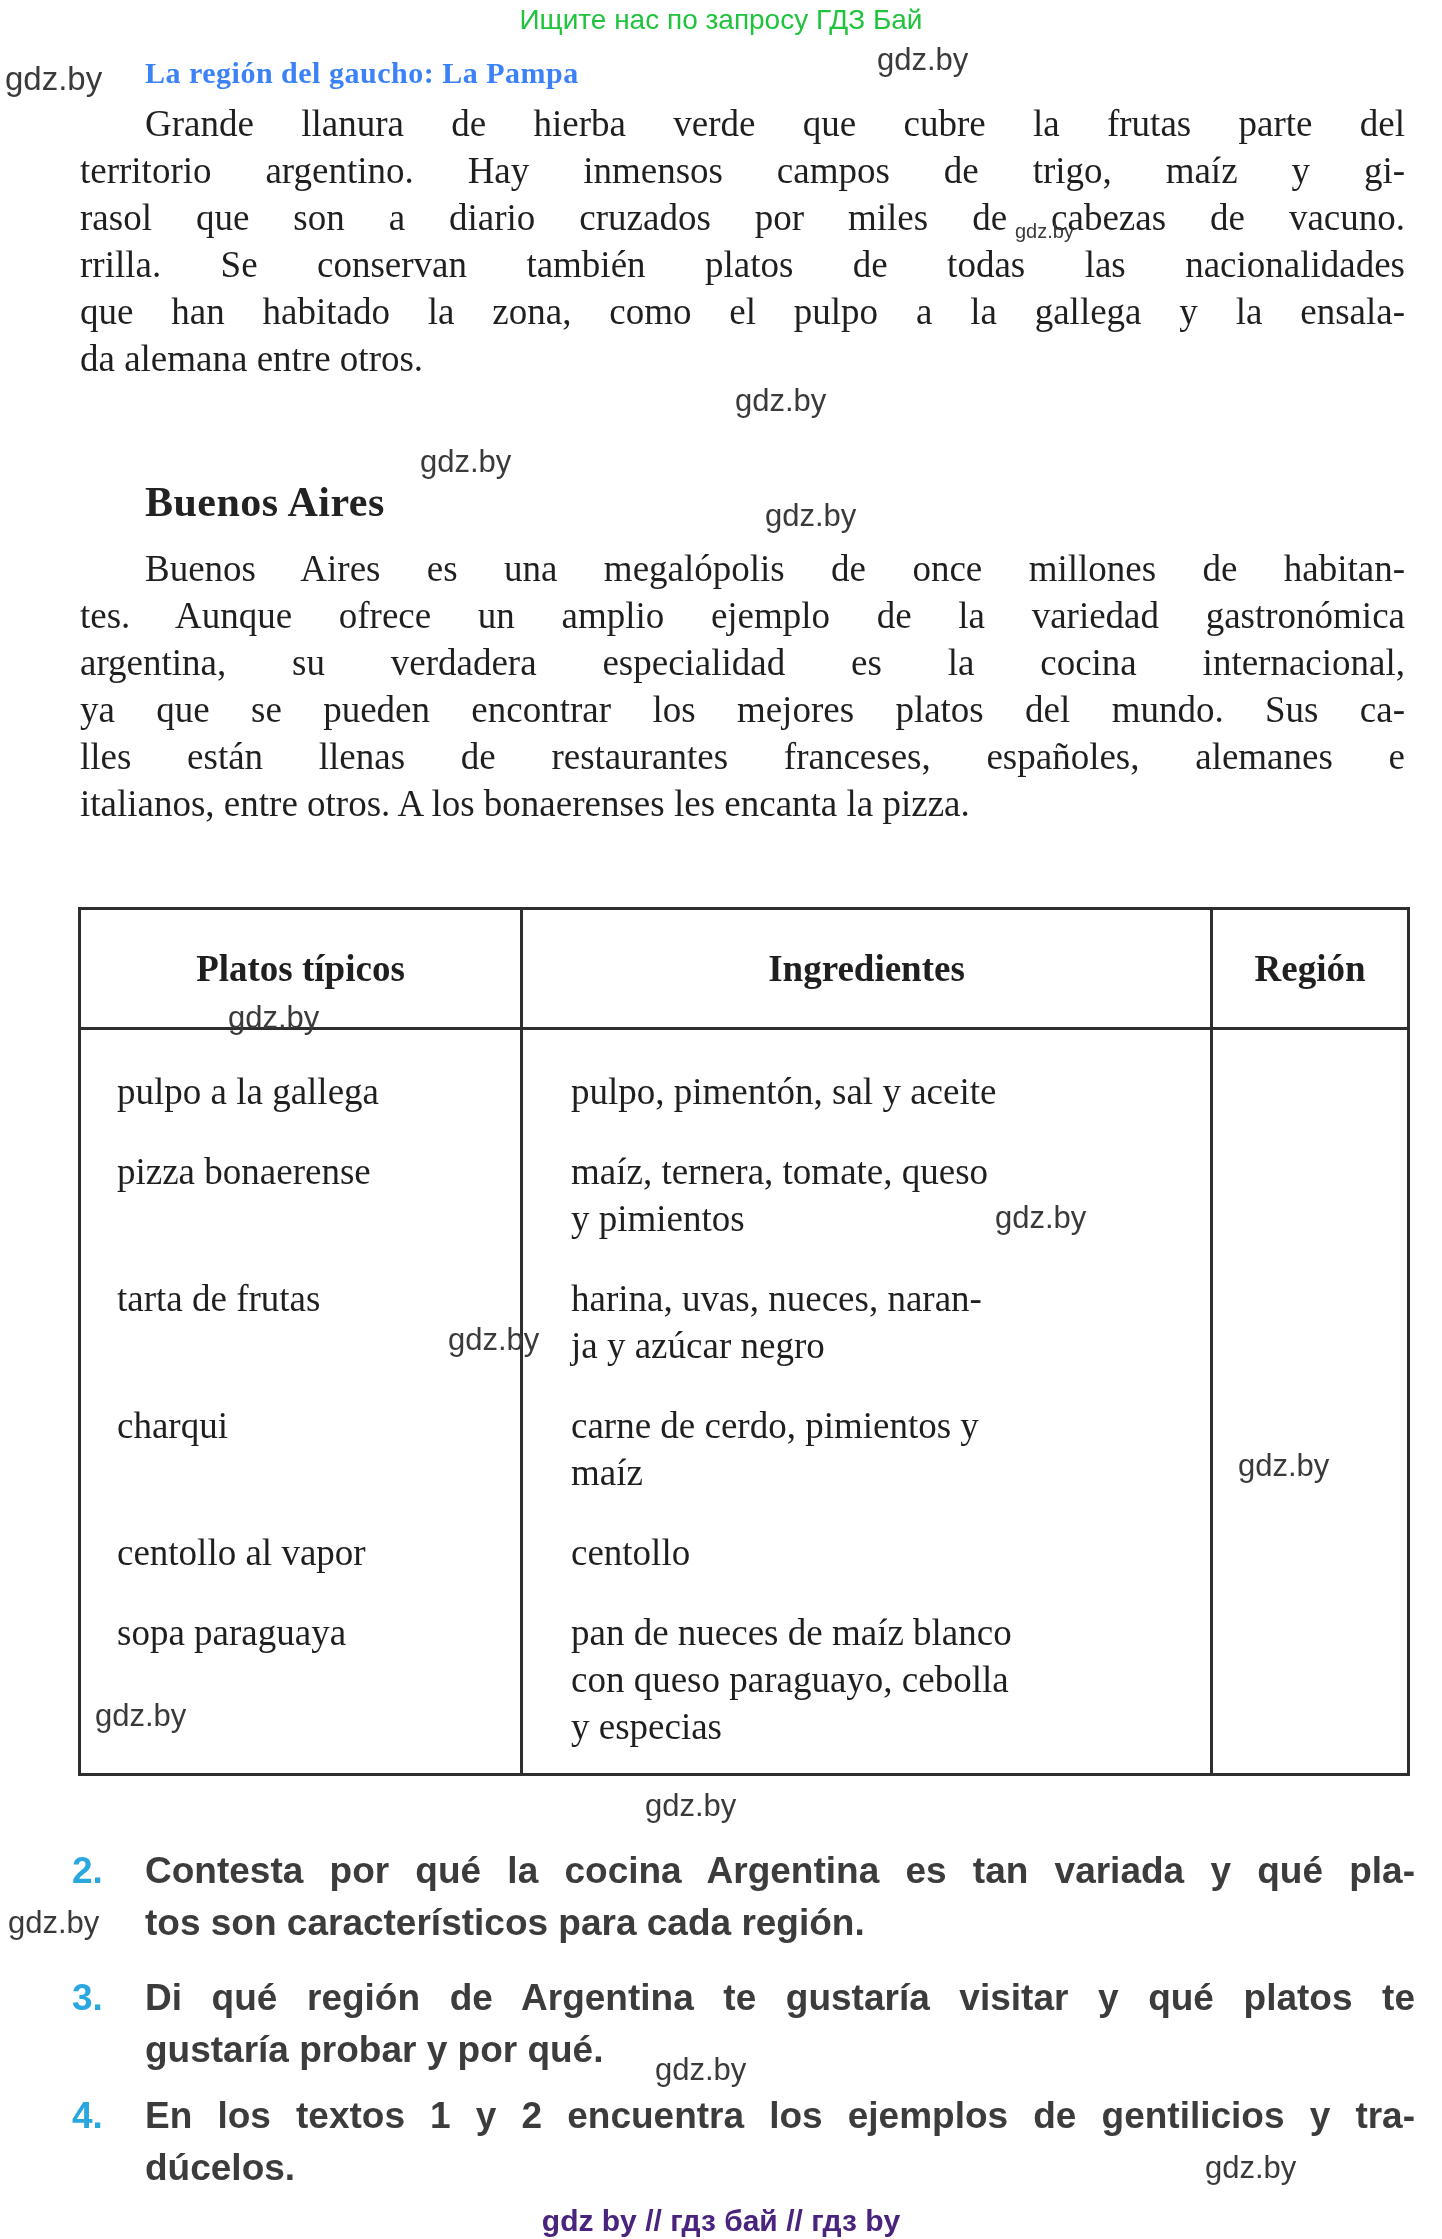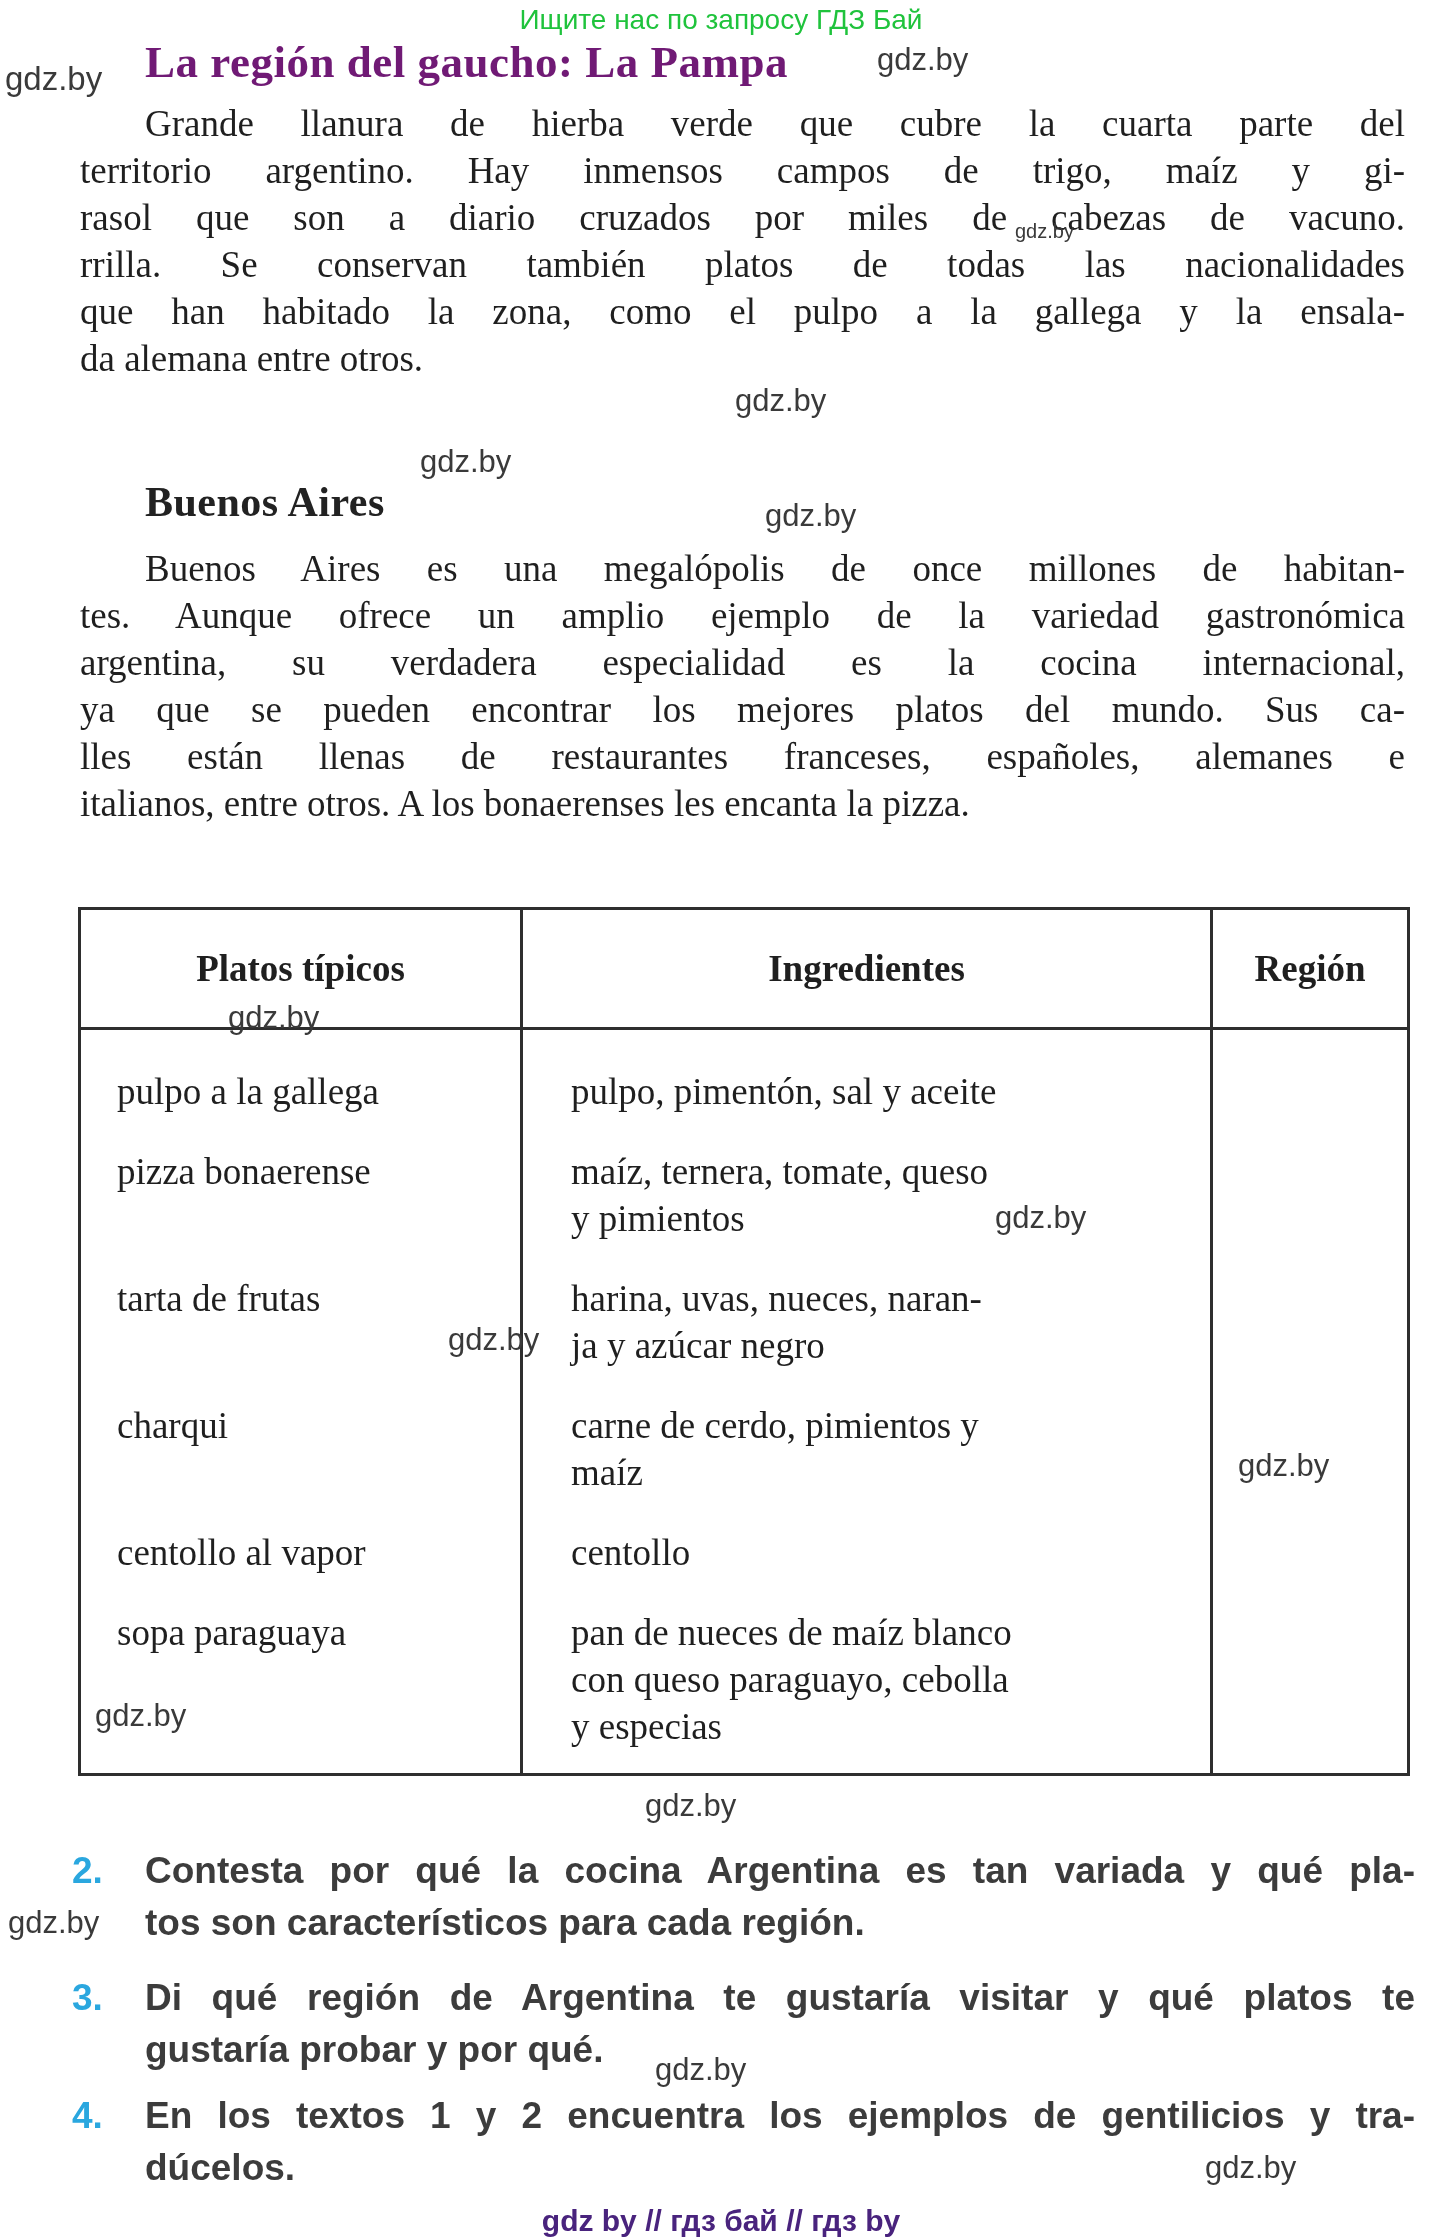--- a/index.html
+++ b/index.html
@@ -9,22 +9,22 @@
     font-family:"Liberation Serif", serif; color:#262626;
   }
   
   .top-banner{
     position:absolute; left:0; top:4px; width:100%;
     text-align:center; font-family:"Liberation Sans", sans-serif;
     font-size:28px; color:#1fc33c;
   }
   
   .h1{
-    position:absolute; left:145px; top:36px;
-    font-size:45px; font-weight:bold; color:#701a75; letter-spacing:0.5px;
+    position:absolute; left:145px; top:56px;
+    font-size:30px; font-weight:bold; color:#3b82f6; letter-spacing:0.5px;
   }
   .h2{
     position:absolute; left:145px; top:478px;
     font-size:42px; font-weight:bold; color:#222222; letter-spacing:0.5px;
   }
   
   .para{
     position:absolute; left:80px; width:1325px;
     font-size:37px; line-height:47px; color:#1f1f1f;
   }
@@ -84,21 +84,21 @@
 </head>
 <body>
 
 <div id="page">
 
   <div class="top-banner">Ищите нас по запросу ГДЗ Бай</div>
 
   <div class="h1">La región del gaucho: La Pampa</div>
 
   <div class="para" id="para1">
-      <div class="line first">Grande llanura de hierba verde que cubre la cuarta parte del</div>
+      <div class="line first">Grande llanura de hierba verde que cubre la frutas parte del</div>
       <div class="line">territorio argentino. Hay inmensos campos de trigo, maíz y gi-</div>
       <div class="line">rasol que son a diario cruzados por miles de cabezas de vacuno.</div>
       <div class="line">rrilla. Se conservan también platos de todas las nacionalidades</div>
       <div class="line">que han habitado la zona, como el pulpo a la gallega y la ensala-</div>
       <div class="line last">da alemana entre otros.</div>
     </div>
 
   <div class="h2">Buenos Aires</div>
 
   <div class="para" id="para2">

